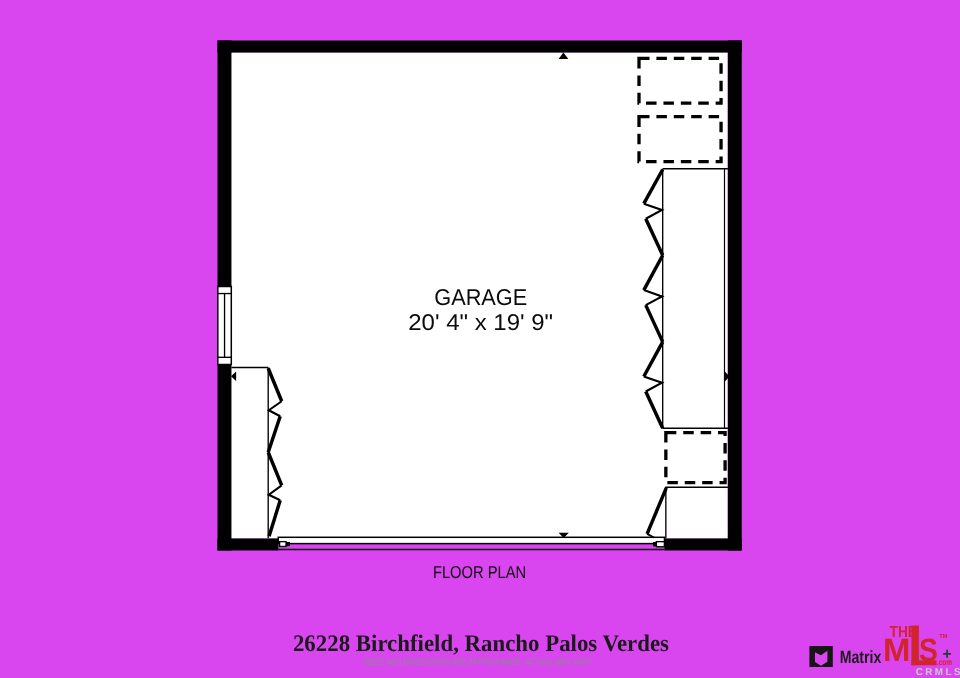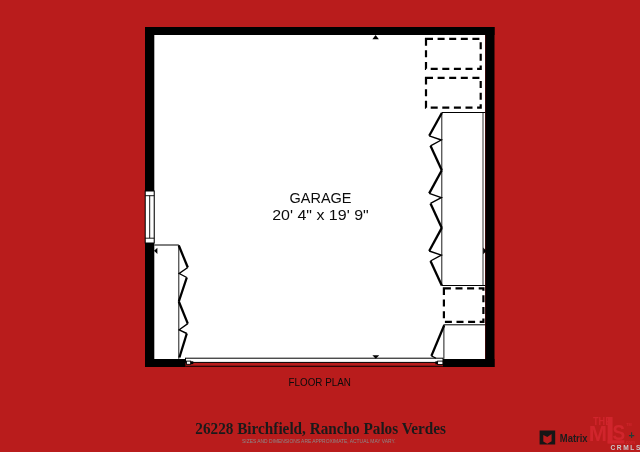--- a/index.html
+++ b/index.html
@@ -1,16 +1,16 @@
 <!DOCTYPE html>
 <html><head>
 <meta charset="utf-8">
 <style>
   html,body{margin:0;padding:0;background:#ffffff;}
-  #page{position:relative;width:640px;height:452px;background:#b91c1c;overflow:hidden;
+  #page{position:relative;width:640px;height:452px;background:#d946ef;overflow:hidden;
         font-family:"Liberation Sans",sans-serif;text-align:right;}
   svg{position:absolute;left:0;top:0;}
 </style>
 </head>
 <body>
 <div id="page">
 <svg width="640" height="452" viewBox="0 0 640 452">
 
   <rect x="154" y="35" width="331" height="324" fill="#ffffff"></rect>
 

